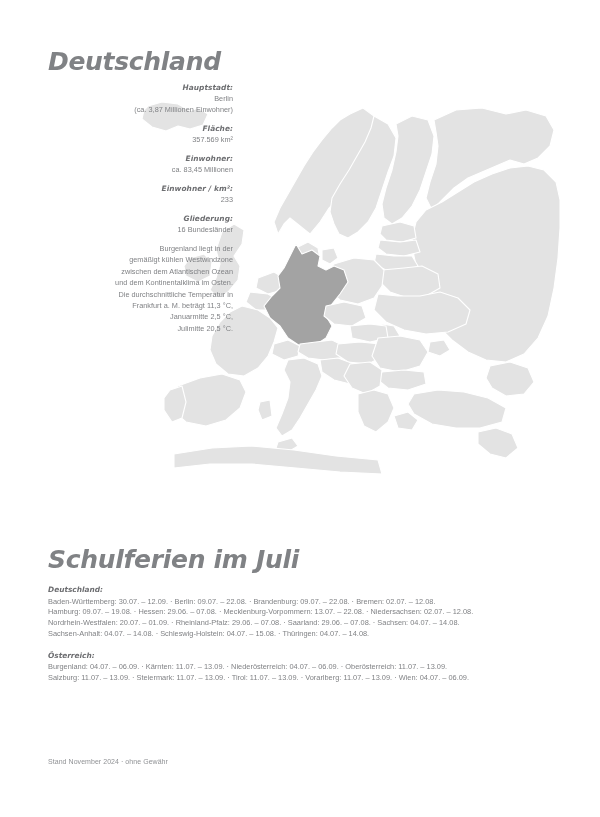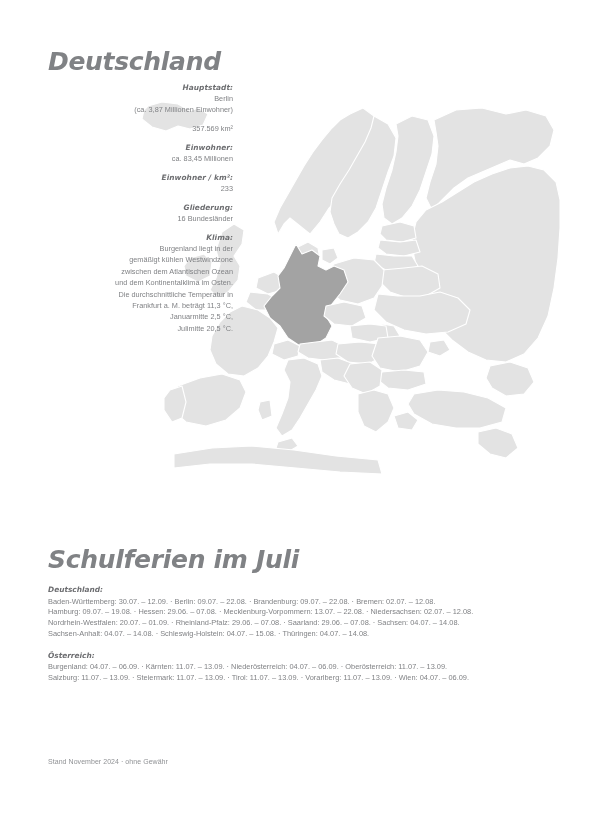--- a/index.html
+++ b/index.html
@@ -194,20 +194,21 @@
 
       <div class="fact-block">
         <div class="fact-label">Hauptstadt:</div>
         <div class="fact-value">
           <span class="ln">Berlin</span>
           <span class="ln">(ca. 3,87 Millionen Einwohner)</span>
         </div>
       </div>
 
       <div class="fact-block">
+        <div class="fact-label">Fläche:</div>
         <div class="fact-value">
           <span class="ln">357.569 km²</span>
         </div>
       </div>
 
       <div class="fact-block">
         <div class="fact-label">Einwohner:</div>
         <div class="fact-value">
           <span class="ln">ca. 83,45 Millionen</span>
         </div>
@@ -221,21 +222,20 @@
       </div>
 
       <div class="fact-block">
         <div class="fact-label">Gliederung:</div>
         <div class="fact-value">
           <span class="ln">16 Bundesländer</span>
         </div>
       </div>
 
       <div class="fact-block">
-        <div class="fact-label">Klima:</div>
         <div class="fact-value">
           <span class="ln">Burgenland liegt in der</span>
           <span class="ln">gemäßigt kühlen Westwindzone</span>
           <span class="ln">zwischen dem Atlantischen Ozean</span>
           <span class="ln">und dem Kontinentalklima im Osten.</span>
           <span class="ln">Die durchschnittliche Temperatur in</span>
           <span class="ln">Frankfurt a. M. beträgt 11,3 °C,</span>
           <span class="ln">Januarmitte 2,5 °C,</span>
           <span class="ln">Julimitte 20,5 °C.</span>
         </div>

